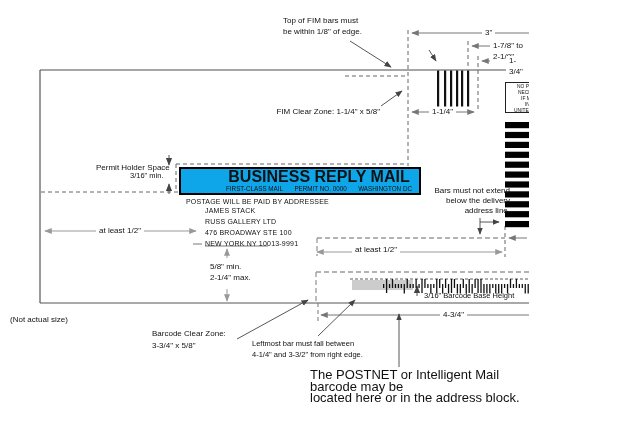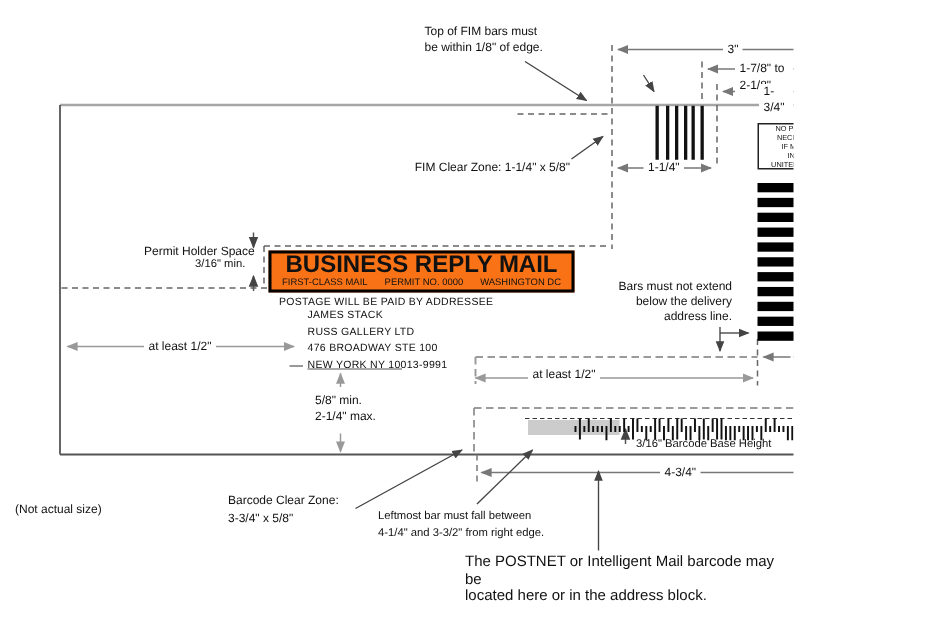--- a/index.html
+++ b/index.html
@@ -4,23 +4,23 @@
 <style>
   html,body{margin:0;padding:0;background:#fff;}
   #canvas{position:relative;width:529px;height:422px;background:#fff;overflow:hidden;
           font-family:"Liberation Sans", sans-serif;color:#111;}
   #geom{position:absolute;left:0;top:0;z-index:1;}
   .lbl{position:absolute;z-index:2;font-size:8px;line-height:10.5px;white-space:pre-line;}
   .dim{background:#fff;padding:0 3px;z-index:3;}
   .r{text-align:right;}
   .small{font-size:7px;line-height:11px;}
   .s75{font-size:7.5px;}
-  .big{font-size:10px;line-height:11.5px;}
+  .big{font-size:13px;line-height:11.5px;}
   #brm-box{position:absolute;left:179px;top:167px;width:200px;height:24px;border:2px solid #000;
-           background:#f97316;z-index:2;}
+           background:#0ea5e9;z-index:2;padding-left:38px;}
   #brm-title{font-weight:bold;font-size:16px;line-height:16px;text-align:center;margin-top:0px;
              letter-spacing:0px;white-space:nowrap;}
   #brm-sub{display:flex;justify-content:space-between;padding:0 7px;font-size:6.3px;line-height:7px;}
   #np-box{position:absolute;left:505px;top:82px;width:56px;height:31px;border:1px solid #222;
           background:#fff;z-index:2;font-size:4.9px;line-height:6.1px;text-align:center;
           white-space:pre-line;padding-top:1px;box-sizing:border-box;}
   #address{position:absolute;left:205px;top:205px;z-index:2;font-size:7px;line-height:11px;
            letter-spacing:0.2px;}
 </style>
 </head>
@@ -216,31 +216,31 @@
   <div class="lbl dim" style="left:96px;top:226px;">at least 1/2"</div>
   <div class="lbl" style="left:210px;top:261px;line-height:11px;">5/8" min.
 2-1/4" max.</div>
 
   <div id="np-box">NO POSTAGE
 NECESSARY
 IF MAILED
 IN THE
 UNITED STATES</div>
 
-  <div class="lbl r" style="left:384px;top:186px;width:104px;line-height:10.2px;">Bars must not extend
+  <div class="lbl r" style="left:406px;top:186px;width:104px;line-height:10.2px;">Bars must not extend
 below the delivery
 address line.</div>
 
   <div class="lbl dim" style="left:527px;top:233px;">1"</div>
   <div class="lbl dim" style="left:352px;top:245px;">at least 1/2"</div>
   <div class="lbl s75" style="left:580px;top:287px;">1/2"</div>
   <div class="lbl s75" style="left:424px;top:291px;">3/16" Barcode Base Height</div>
   <div class="lbl dim" style="left:440px;top:310px;">4-3/4"</div>
 
-  <div class="lbl" style="left:10px;top:315px;margin-top:20px;">(Not actual size)</div>
+  <div class="lbl" style="left:10px;top:315px;">(Not actual size)</div>
   <div class="lbl" style="left:152px;top:328px;line-height:11.5px;">Barcode Clear Zone:
 3-3/4" x 5/8"</div>
   <div class="lbl s75" style="left:252px;top:339px;line-height:10.5px;">Leftmost bar must fall between
 4-1/4" and 3-3/2" from right edge.</div>
   <div class="lbl big" style="left:310px;top:369px;">The POSTNET or Intelligent Mail barcode may be
 located here or in the address block.</div>
 
 </div>
 
 </body></html>

